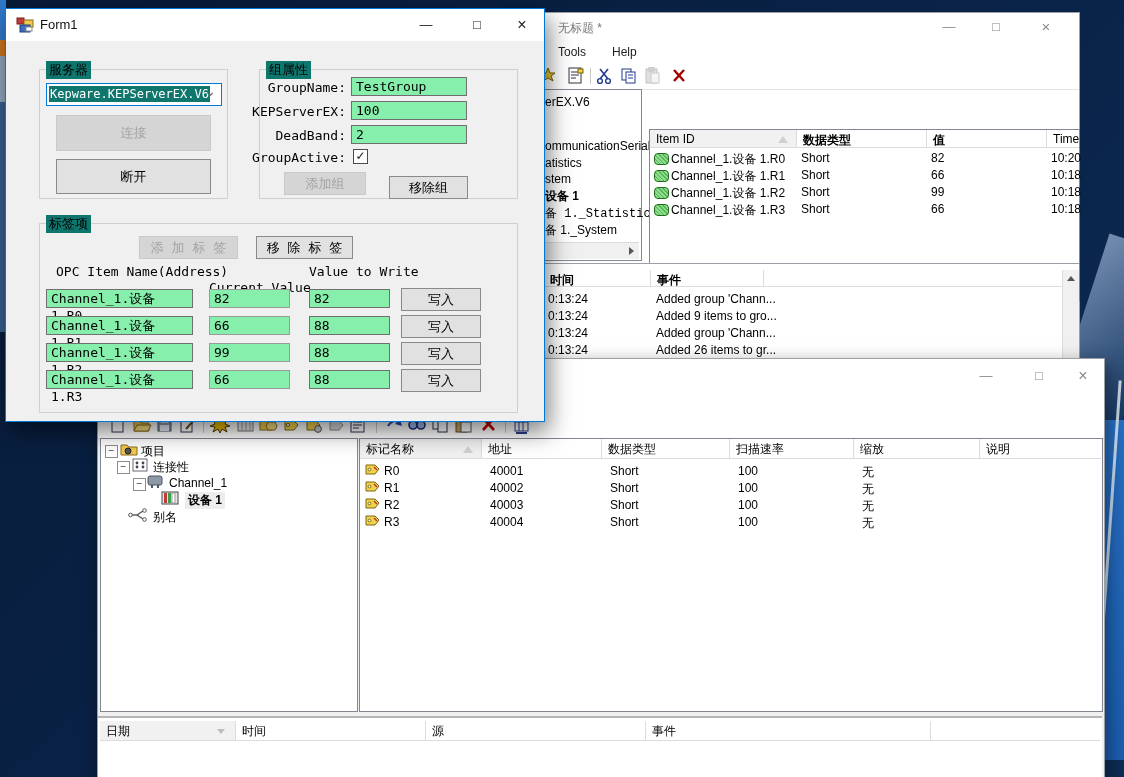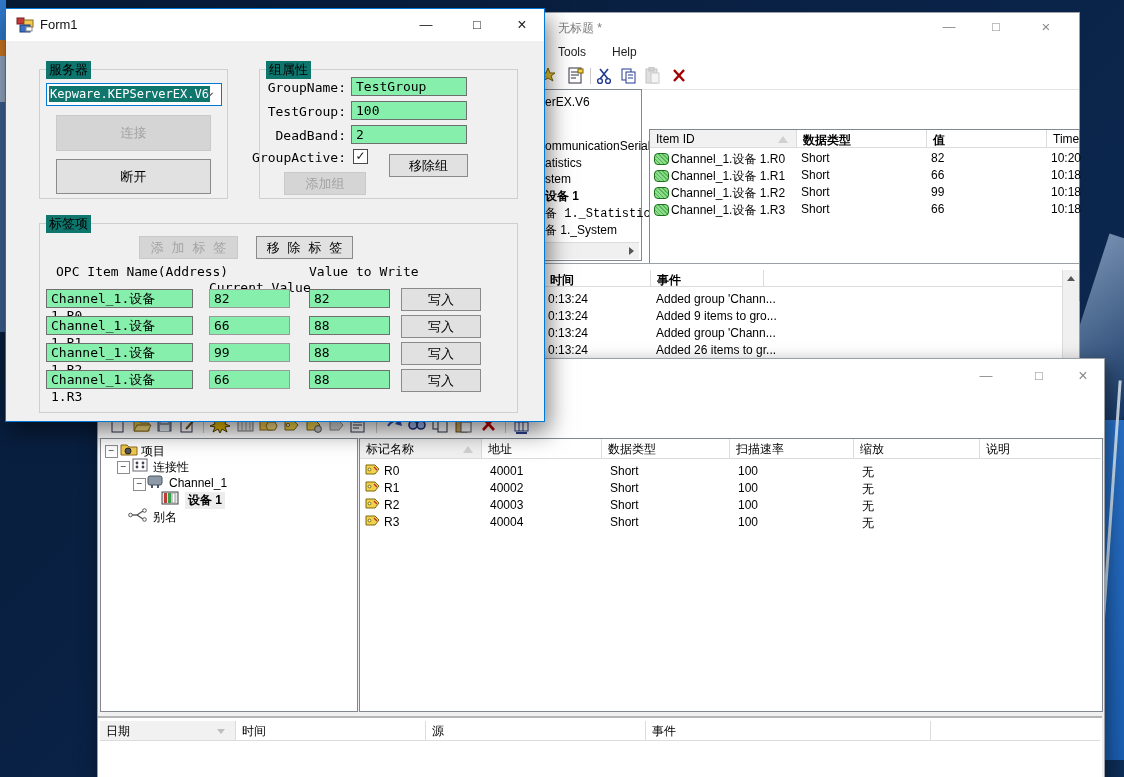--- a/index.html
+++ b/index.html
@@ -427,28 +427,28 @@
       <span class="abs" style="right:5px;top:-1px;color:#666;font-size:14px;">⌄</span>
     </div>
     <div class="btn dis" style="left:50px;top:106px;width:153px;height:34px;line-height:34px;">连接</div>
     <div class="btn" style="left:50px;top:150px;width:153px;height:33px;line-height:33px;">断开</div>
 
     <div class="gb" style="left:253px;top:60px;width:257px;height:128px;">
       <span class="gb-lbl">组属性</span>
     </div>
     <div class="abs mono" style="left:215px;top:71px;width:125px;text-align:right;font-size:13px;">GroupName:</div>
     <div class="tb" style="left:345px;top:68px;width:106px;height:17px;">TestGroup</div>
-    <div class="abs mono" style="left:215px;top:95px;width:125px;text-align:right;font-size:13px;">TestGroup:</div>
+    <div class="abs mono" style="left:215px;top:95px;width:125px;text-align:right;font-size:13px;">KEPServerEX:</div>
     <div class="tb" style="left:345px;top:92px;width:106px;height:17px;">100</div>
     <div class="abs mono" style="left:215px;top:119px;width:125px;text-align:right;font-size:13px;">DeadBand:</div>
     <div class="tb" style="left:345px;top:116px;width:106px;height:17px;">2</div>
     <div class="abs mono" style="left:215px;top:141px;width:125px;text-align:right;font-size:13px;">GroupActive:</div>
     <div class="abs check" style="left:347px;top:140px;width:13px;height:13px;background:#fff;border:1px solid #4a4a4a;text-align:center;">✓</div>
     <div class="btn dis" style="left:278px;top:163px;width:80px;height:21px;line-height:21px;">添加组</div>
-    <div class="btn" style="left:383px;top:145px;width:77px;height:21px;line-height:21px;">移除组</div>
+    <div class="btn" style="left:383px;top:167px;width:77px;height:21px;line-height:21px;">移除组</div>
 
     <div class="gb" style="left:33px;top:214px;width:477px;height:188px;">
       <span class="gb-lbl">标签项</span>
     </div>
     <div class="btn dis" style="left:133px;top:227px;width:97px;height:21px;line-height:21px;">添 加 标 签</div>
     <div class="btn" style="left:250px;top:227px;width:95px;height:21px;line-height:21px;">移 除 标 签</div>
     <div class="abs mono" style="left:50px;top:255px;font-size:13px;">OPC Item Name(Address)</div>
     <div class="abs mono" style="left:203px;top:255px;font-size:13px;margin-top:16px;">Current Value</div>
     <div class="abs mono" style="left:303px;top:255px;font-size:13px;">Value to Write</div>
 

